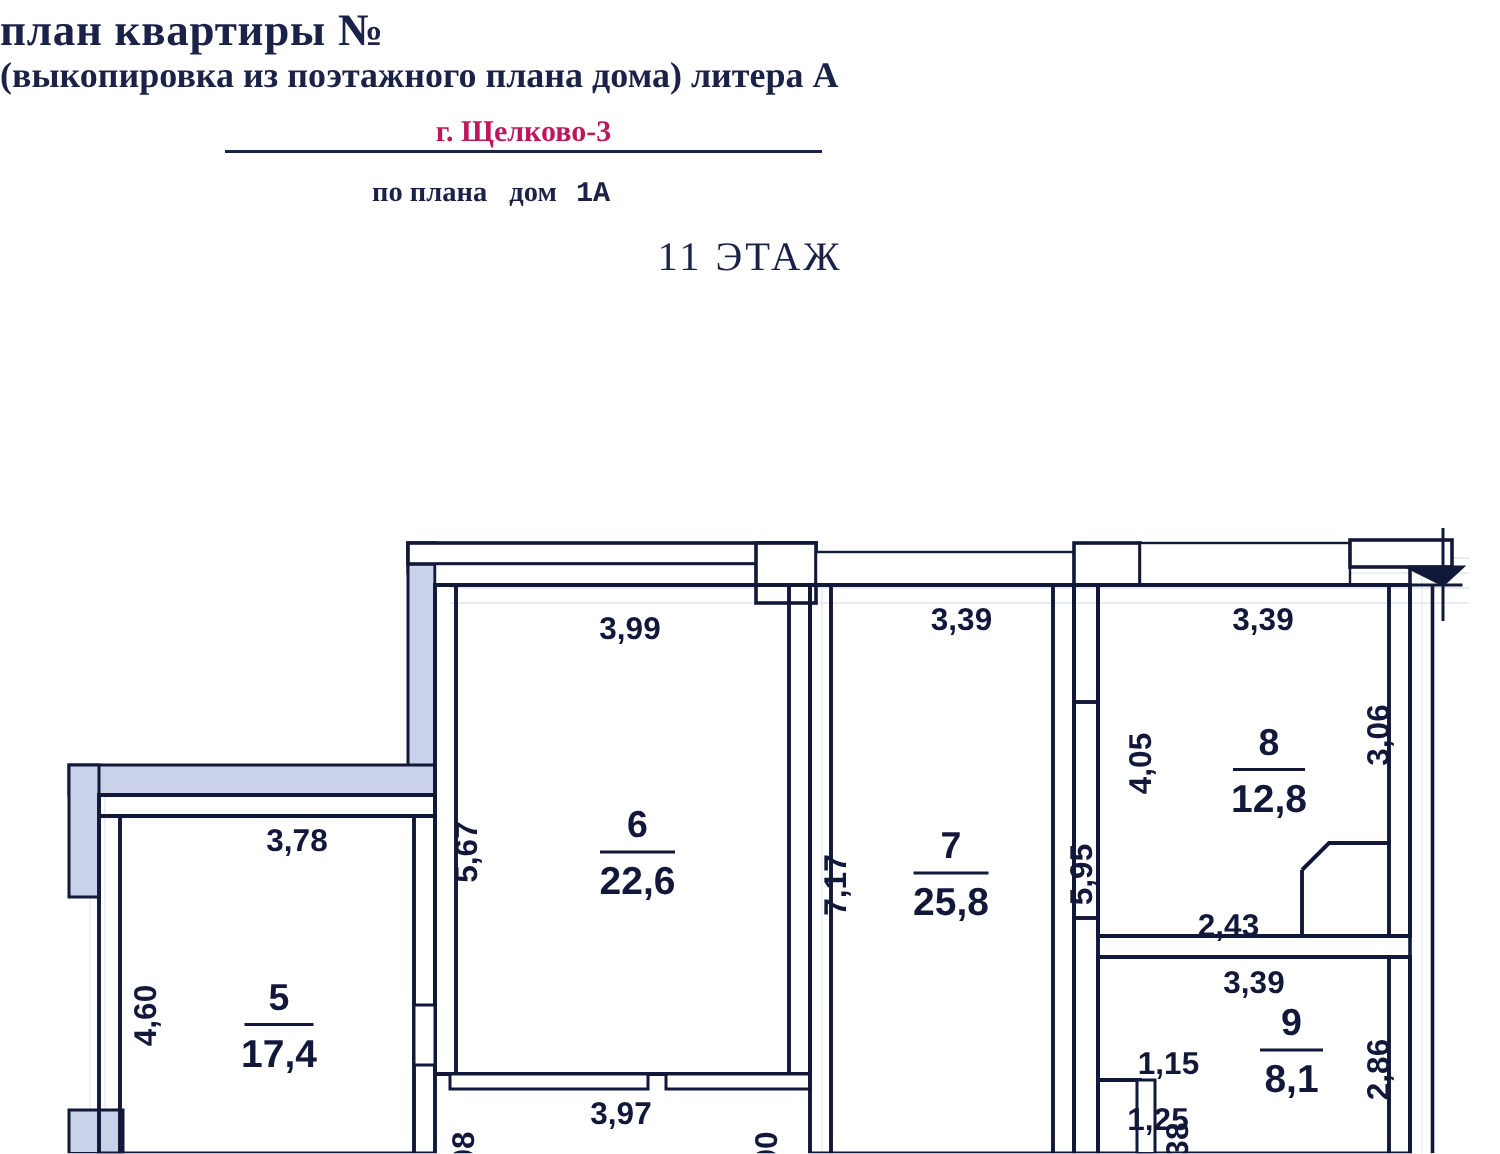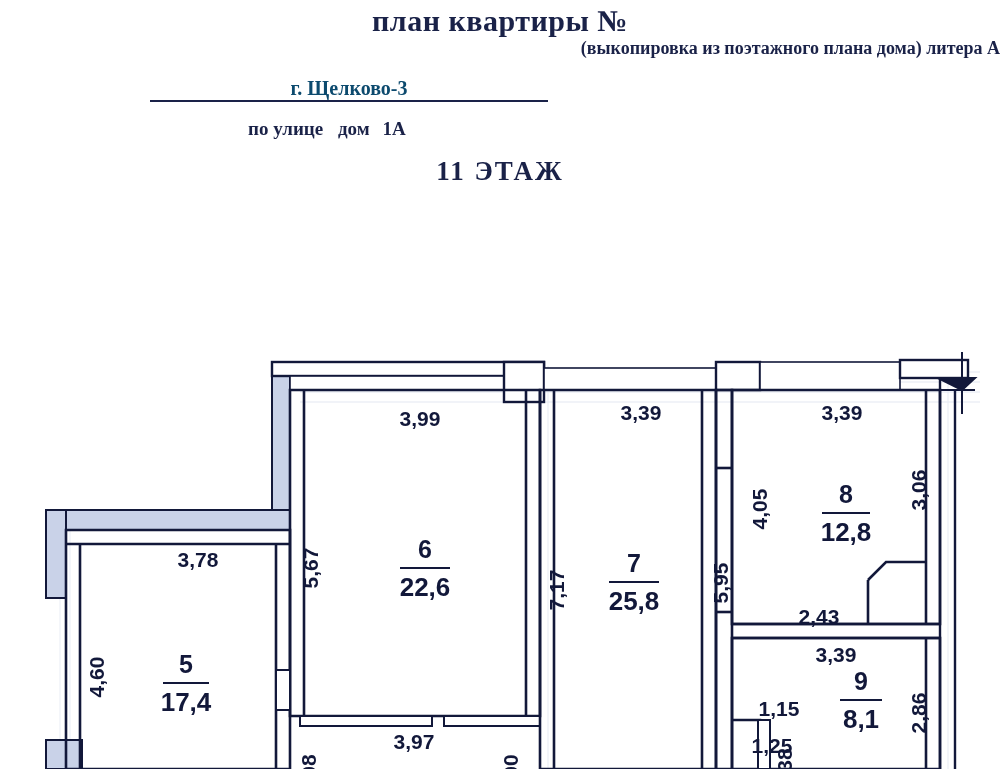--- a/index.html
+++ b/index.html
@@ -11,55 +11,54 @@
     overflow:hidden;
     position:relative;
   }
 
   
   #header{
     position:absolute;left:0;top:0;width:1000px;height:200px;
   }
   .h-title{
     position:absolute;left:0;top:4px;width:1000px;
-    text-align:center;
     font-size:30px;font-weight:700;
     letter-spacing:.5px;
     color:#1a2248;
   }
   .h-sub{
     position:absolute;left:0;top:38px;width:1000px;
-    text-align:right;
-    font-size:18px;font-weight:600;
+    text-align:left;
+    font-size:24px;font-weight:600;
     color:#1a2248;
   }
   .h-line{
     position:absolute;height:26px;
     font-size:19px;font-weight:600;
     color:#1a2248;
     white-space:nowrap;
   }
   .lbl{font-size:19px;}
   .rule{
     display:inline-block;
     border-bottom:2px solid #1a2248;
     position:relative;
     vertical-align:baseline;
     height:20px;
   }
   .rule > .val{
     position:absolute;left:0;right:0;top:-3px;
     text-align:center;
     font-size:20px;font-weight:600;
-    color:#0c4a6e;
+    color:#be185d;
   }
   .h-floor{
     position:absolute;left:0;top:156px;width:1000px;
     text-align:center;
-    font-size:27px;font-weight:700;
+    font-size:27px;font-weight:400;
     letter-spacing:2px;
     color:#1a2248;
   }
 
   
   #plan{
     position:absolute;left:0;top:200px;width:1000px;height:569px;
   }
   #plan svg{display:block;}
 
@@ -82,23 +81,23 @@
 
   <div class="h-sub">(выкопировка из поэтажного плана дома) литера А</div>
 
   <div class="h-line" style="left:150px;top:80px;">
     <span class="rule" style="width:398px;">
       <span class="val">г. Щелково-3</span>
     </span>
   </div>
 
   <div class="h-line" style="left:248px;top:118px;">
-    <span class="lbl">по улице</span>
+    <span class="lbl">по плана</span>
     <span class="lbl" style="margin-left:10px;">дом</span>
-    <span class="lbl" style="margin-left:8px;">1А</span>
+    <span class="lbl" style="margin-left:8px;font-family:Liberation Mono, monospace;">1А</span>
   </div>
 
   <div class="h-floor">11  ЭТАЖ</div>
 </div>
 
 <div id="plan">
 
   <svg width="1000" height="569" viewBox="0 0 1000 569" xmlns="http://www.w3.org/2000/svg">
 
     <defs>

